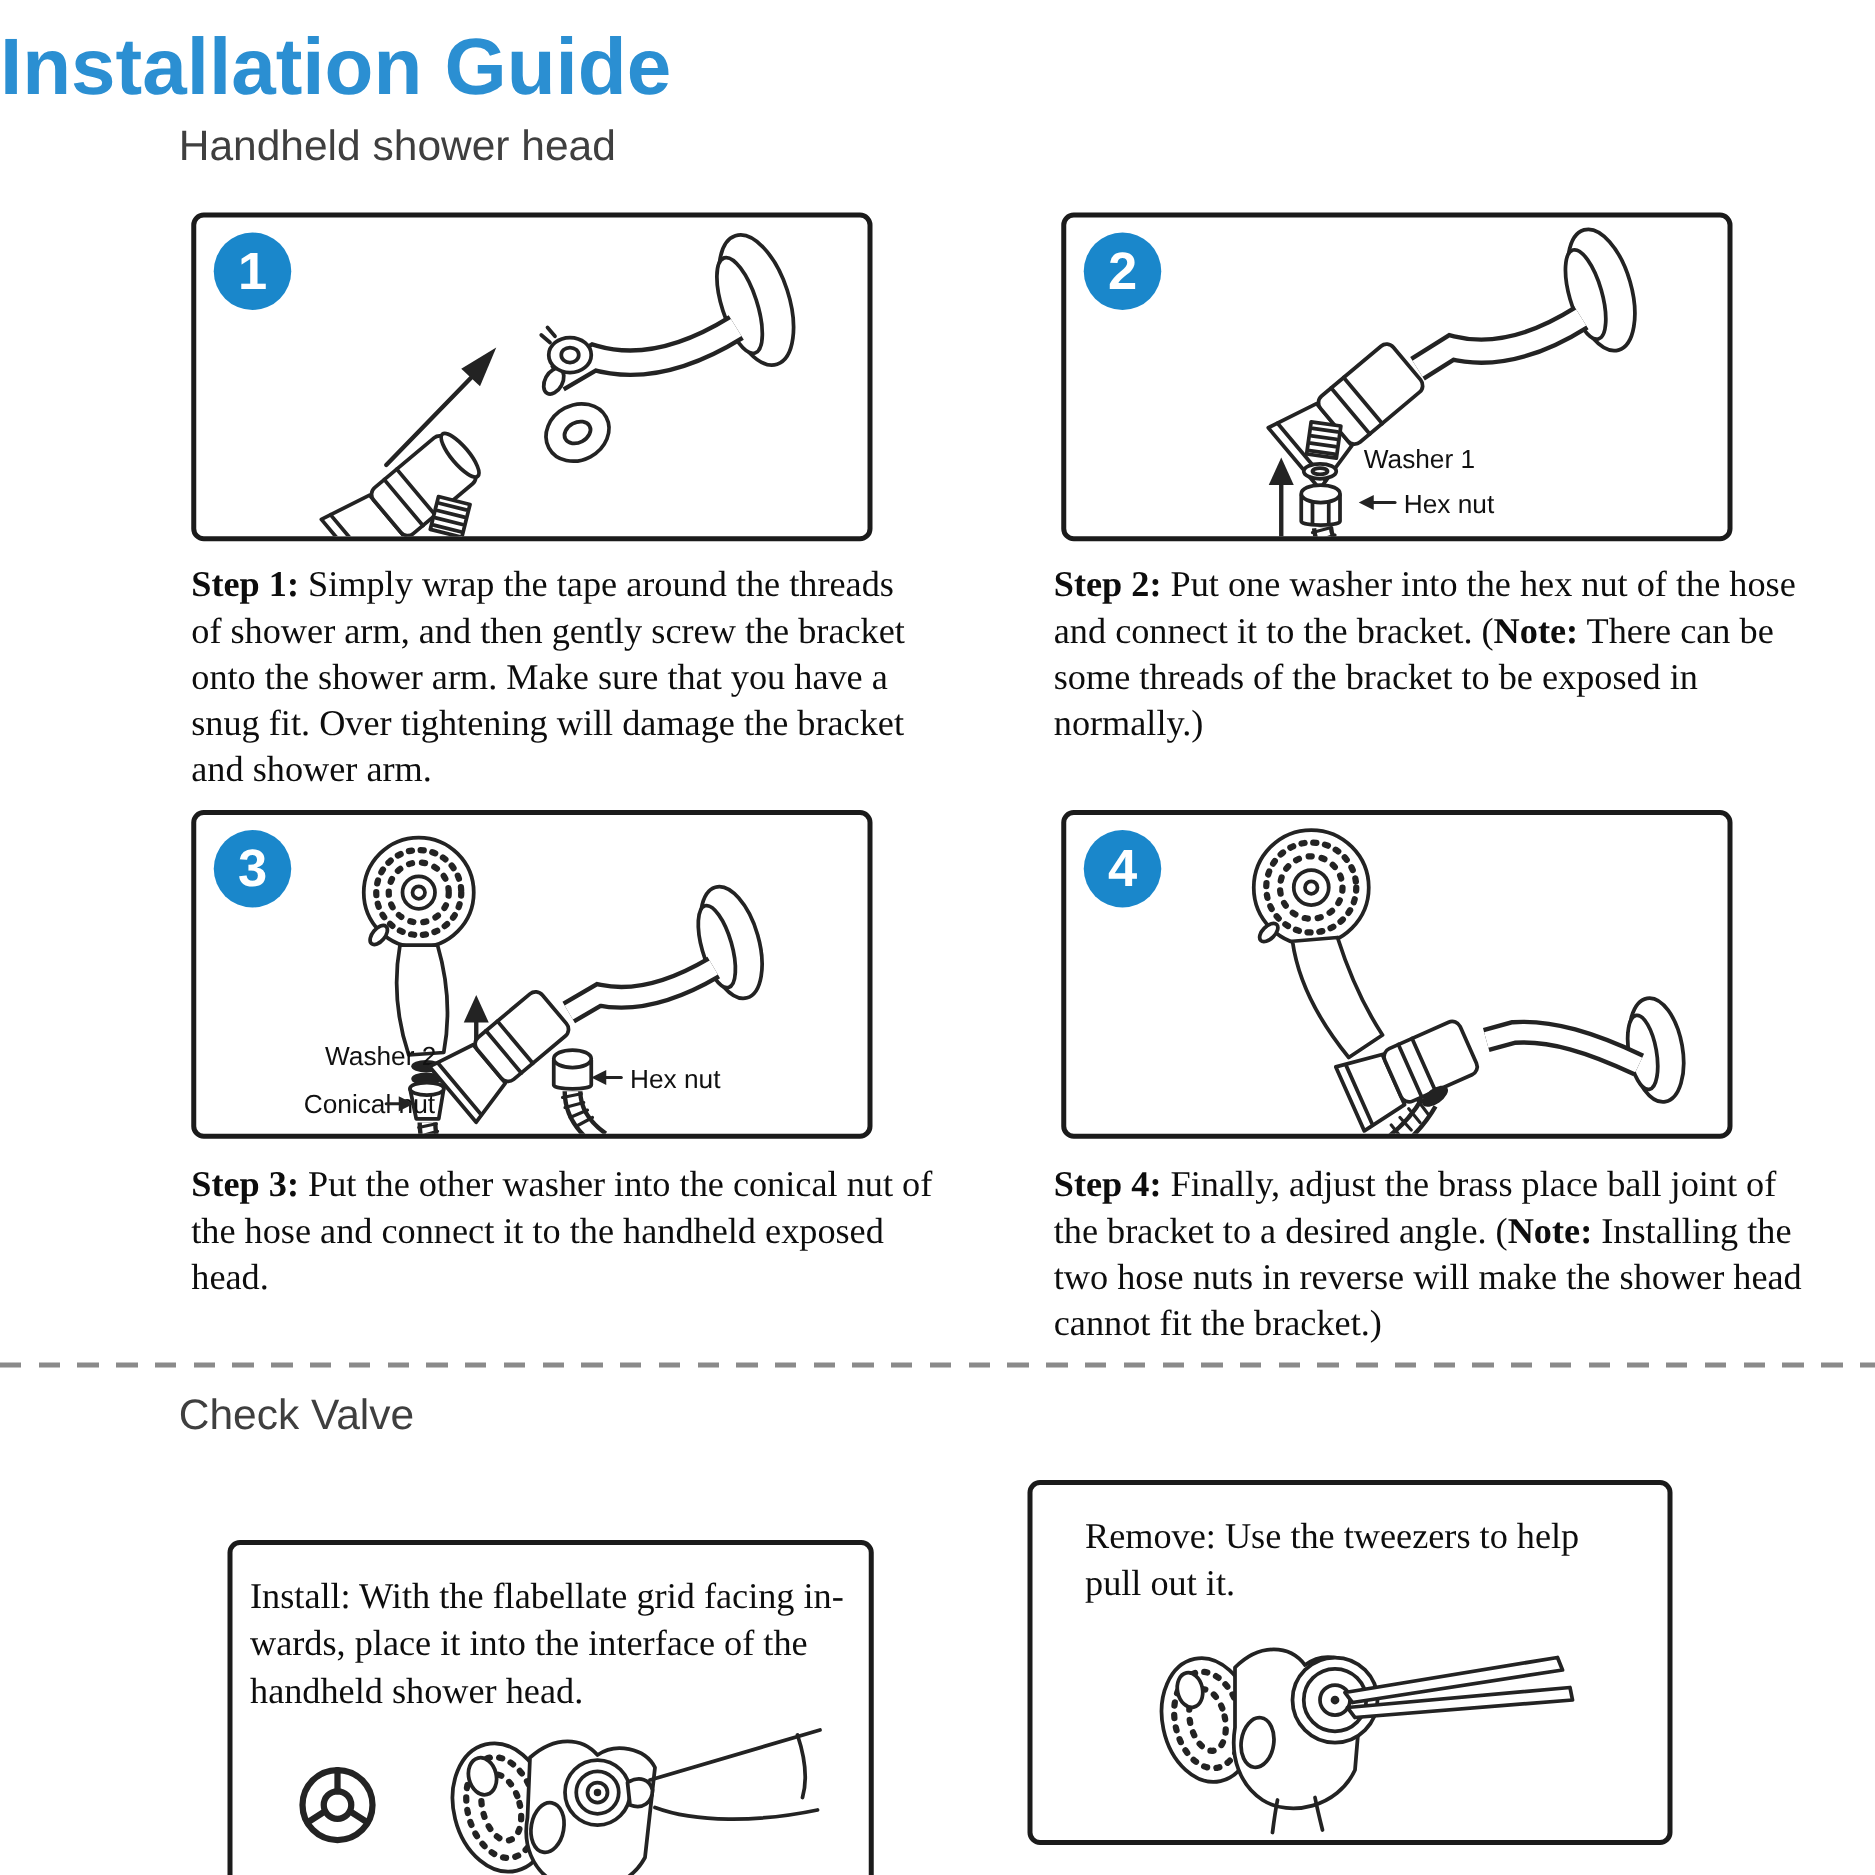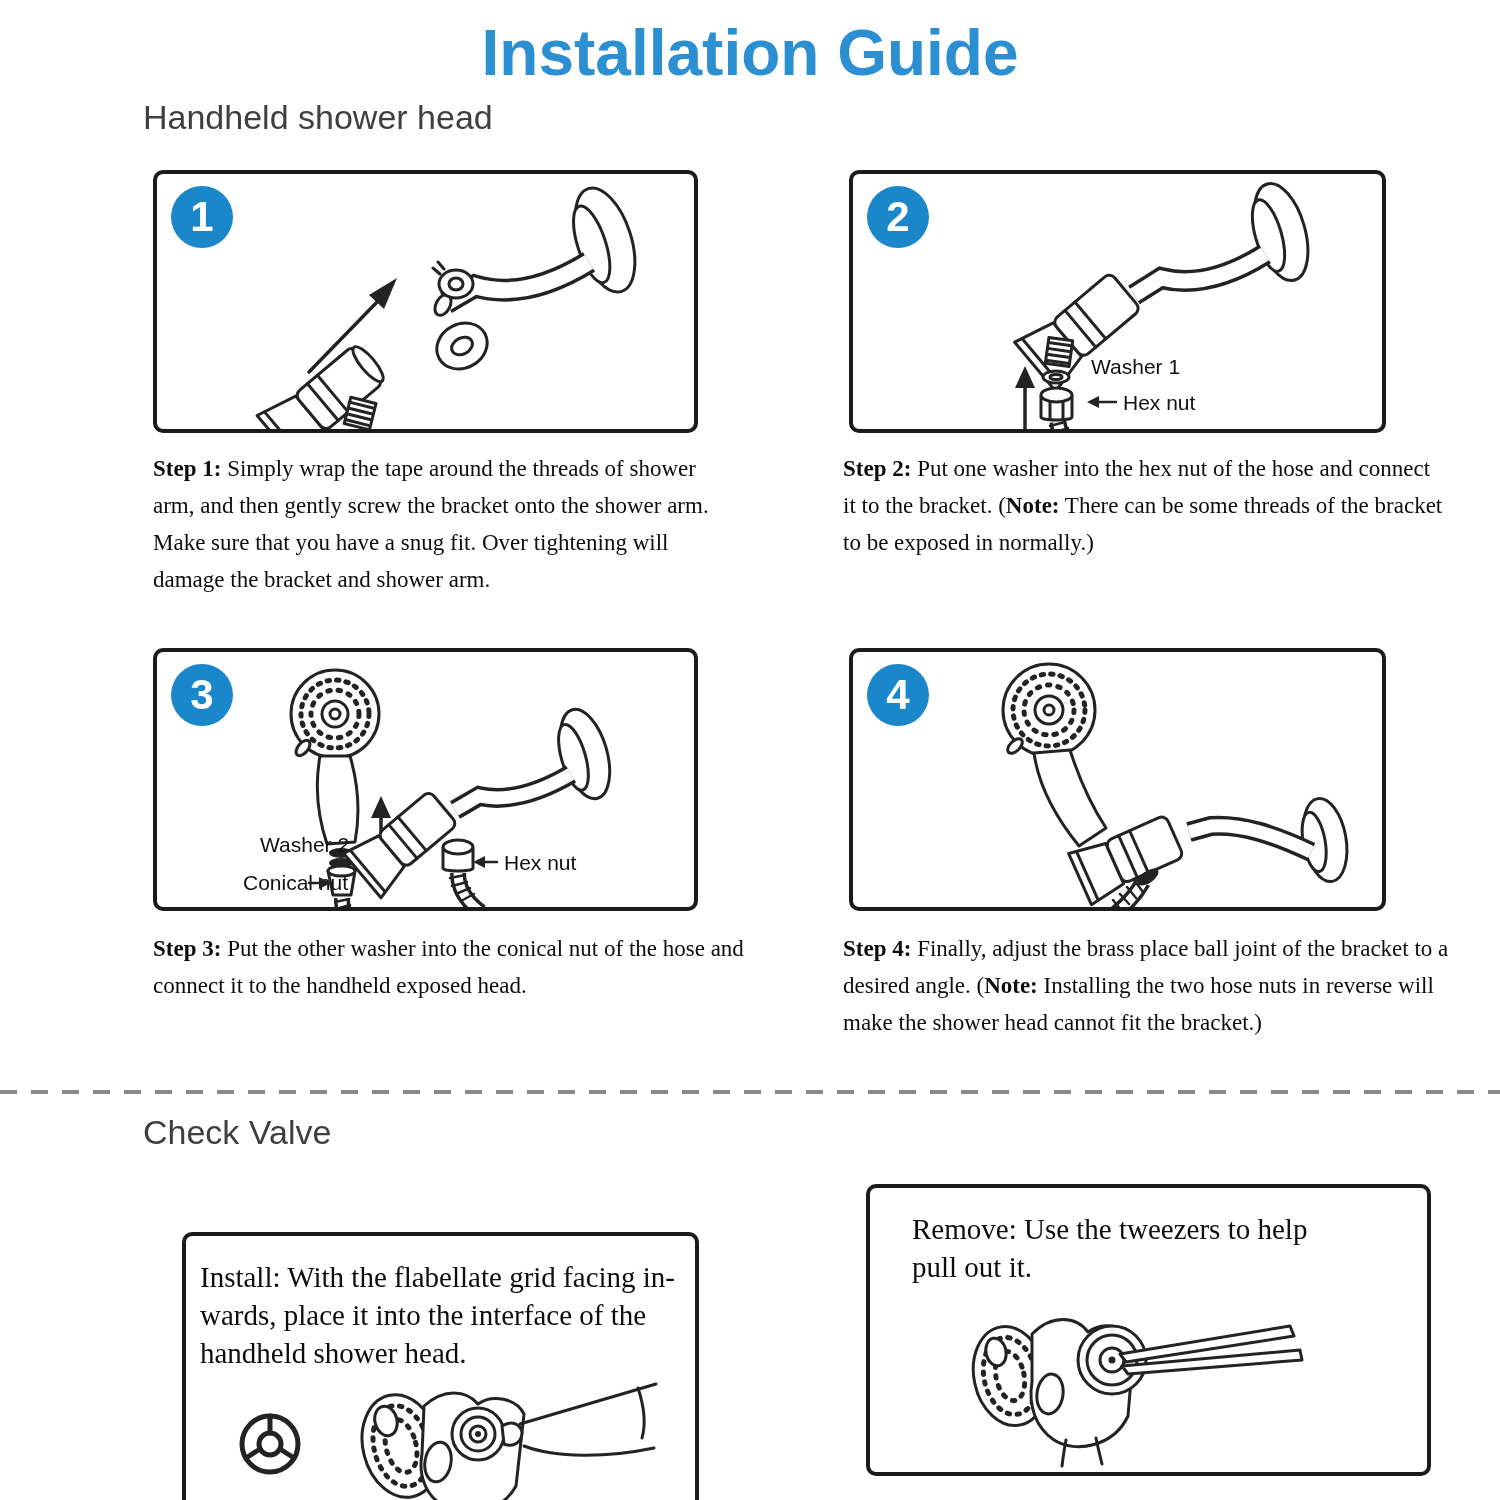--- a/index.html
+++ b/index.html
@@ -1,25 +1,25 @@
 <!DOCTYPE html>
 <html><head>
 <meta charset="utf-8">
 <style>
   html,body{margin:0;padding:0;background:#fff;}
   #page{position:relative;width:1500px;height:1500px;background:#ffffff;overflow:hidden;
         font-family:"Liberation Sans",sans-serif;color:#111;}
   .abs{position:absolute;}
-  #main-title{left:0;top:16px;width:1500px;text-align:center;
+  #main-title{left:0;top:16px;width:1500px;text-align:left;
       font-size:64px;font-weight:bold;letter-spacing:0px;}
   .section-heading{font-size:34px;font-weight:400;color:#3f3f3f;letter-spacing:0px;}
   .panel{border:4px solid #1b1b1b;border-radius:10px;background:#fff;box-sizing:border-box;}
   .badge{width:62px;height:62px;border-radius:50%;display:flex;align-items:center;justify-content:center;
       color:#fff;font-size:42px;font-weight:bold;font-family:"Liberation Sans",sans-serif;}
-  .step-text{font-family:"Liberation Serif",serif;font-size:23px;line-height:37px;color:#0d0d0d;}
+  .step-text{font-family:"Liberation Serif",serif;font-size:29px;line-height:37px;color:#0d0d0d;}
   .step-text b{font-weight:bold;}
   .valve-text{font-family:"Liberation Serif",serif;font-size:29px;line-height:38px;color:#0d0d0d;}
   .divider{height:4px;background:repeating-linear-gradient(90deg,#8a8a8a 0 17px,transparent 17px 31px);}
   svg{display:block;}
   svg text{font-family:"Liberation Sans",sans-serif;font-size:21px;fill:#111;stroke:none;}
   .lw{stroke:#232323;stroke-width:3;fill:none;stroke-linecap:round;stroke-linejoin:round;}
   .fw{fill:#ffffff;}
 </style>
 </head>
 <body>
@@ -297,21 +297,21 @@
       </g>
 
       <g class="lw">
         <path d="M334,58 L470,18"></path>
         <path d="M338,80 C370,92 420,92 468,82"></path>
         <path d="M452,22 C458,40 460,58 456,72"></path>
       </g>
     </svg>
   </div>
 
-  <div class="abs panel" style="left:822px;top:1184px;width:565px;height:292px;margin-left:44px;">
+  <div class="abs panel" style="left:822px;top:1184px;width:516px;height:292px;">
     <div class="abs valve-text" style="left:42px;top:22px;width:440px;">Remove: Use the tweezers to help pull out it.</div>
     <svg class="abs" style="left:0;top:110px;" width="508" height="174" viewBox="0 0 508 174" aria-hidden="true">
 
       <g class="lw">
         <ellipse cx="140" cy="78" rx="36" ry="50" transform="rotate(-12 140 78)" class="fw"></ellipse>
         <ellipse cx="140" cy="78" rx="26" ry="39" transform="rotate(-12 140 78)" style="stroke-width:5;stroke-dasharray:2.5 7.5;fill:none;"></ellipse>
         <ellipse cx="140" cy="78" rx="14" ry="25" transform="rotate(-12 140 78)" style="stroke-width:5;stroke-dasharray:2.5 8;fill:none;"></ellipse>
         <ellipse cx="126" cy="54" rx="10" ry="14" transform="rotate(-12 126 54)" class="fw"></ellipse>
       </g>
 

